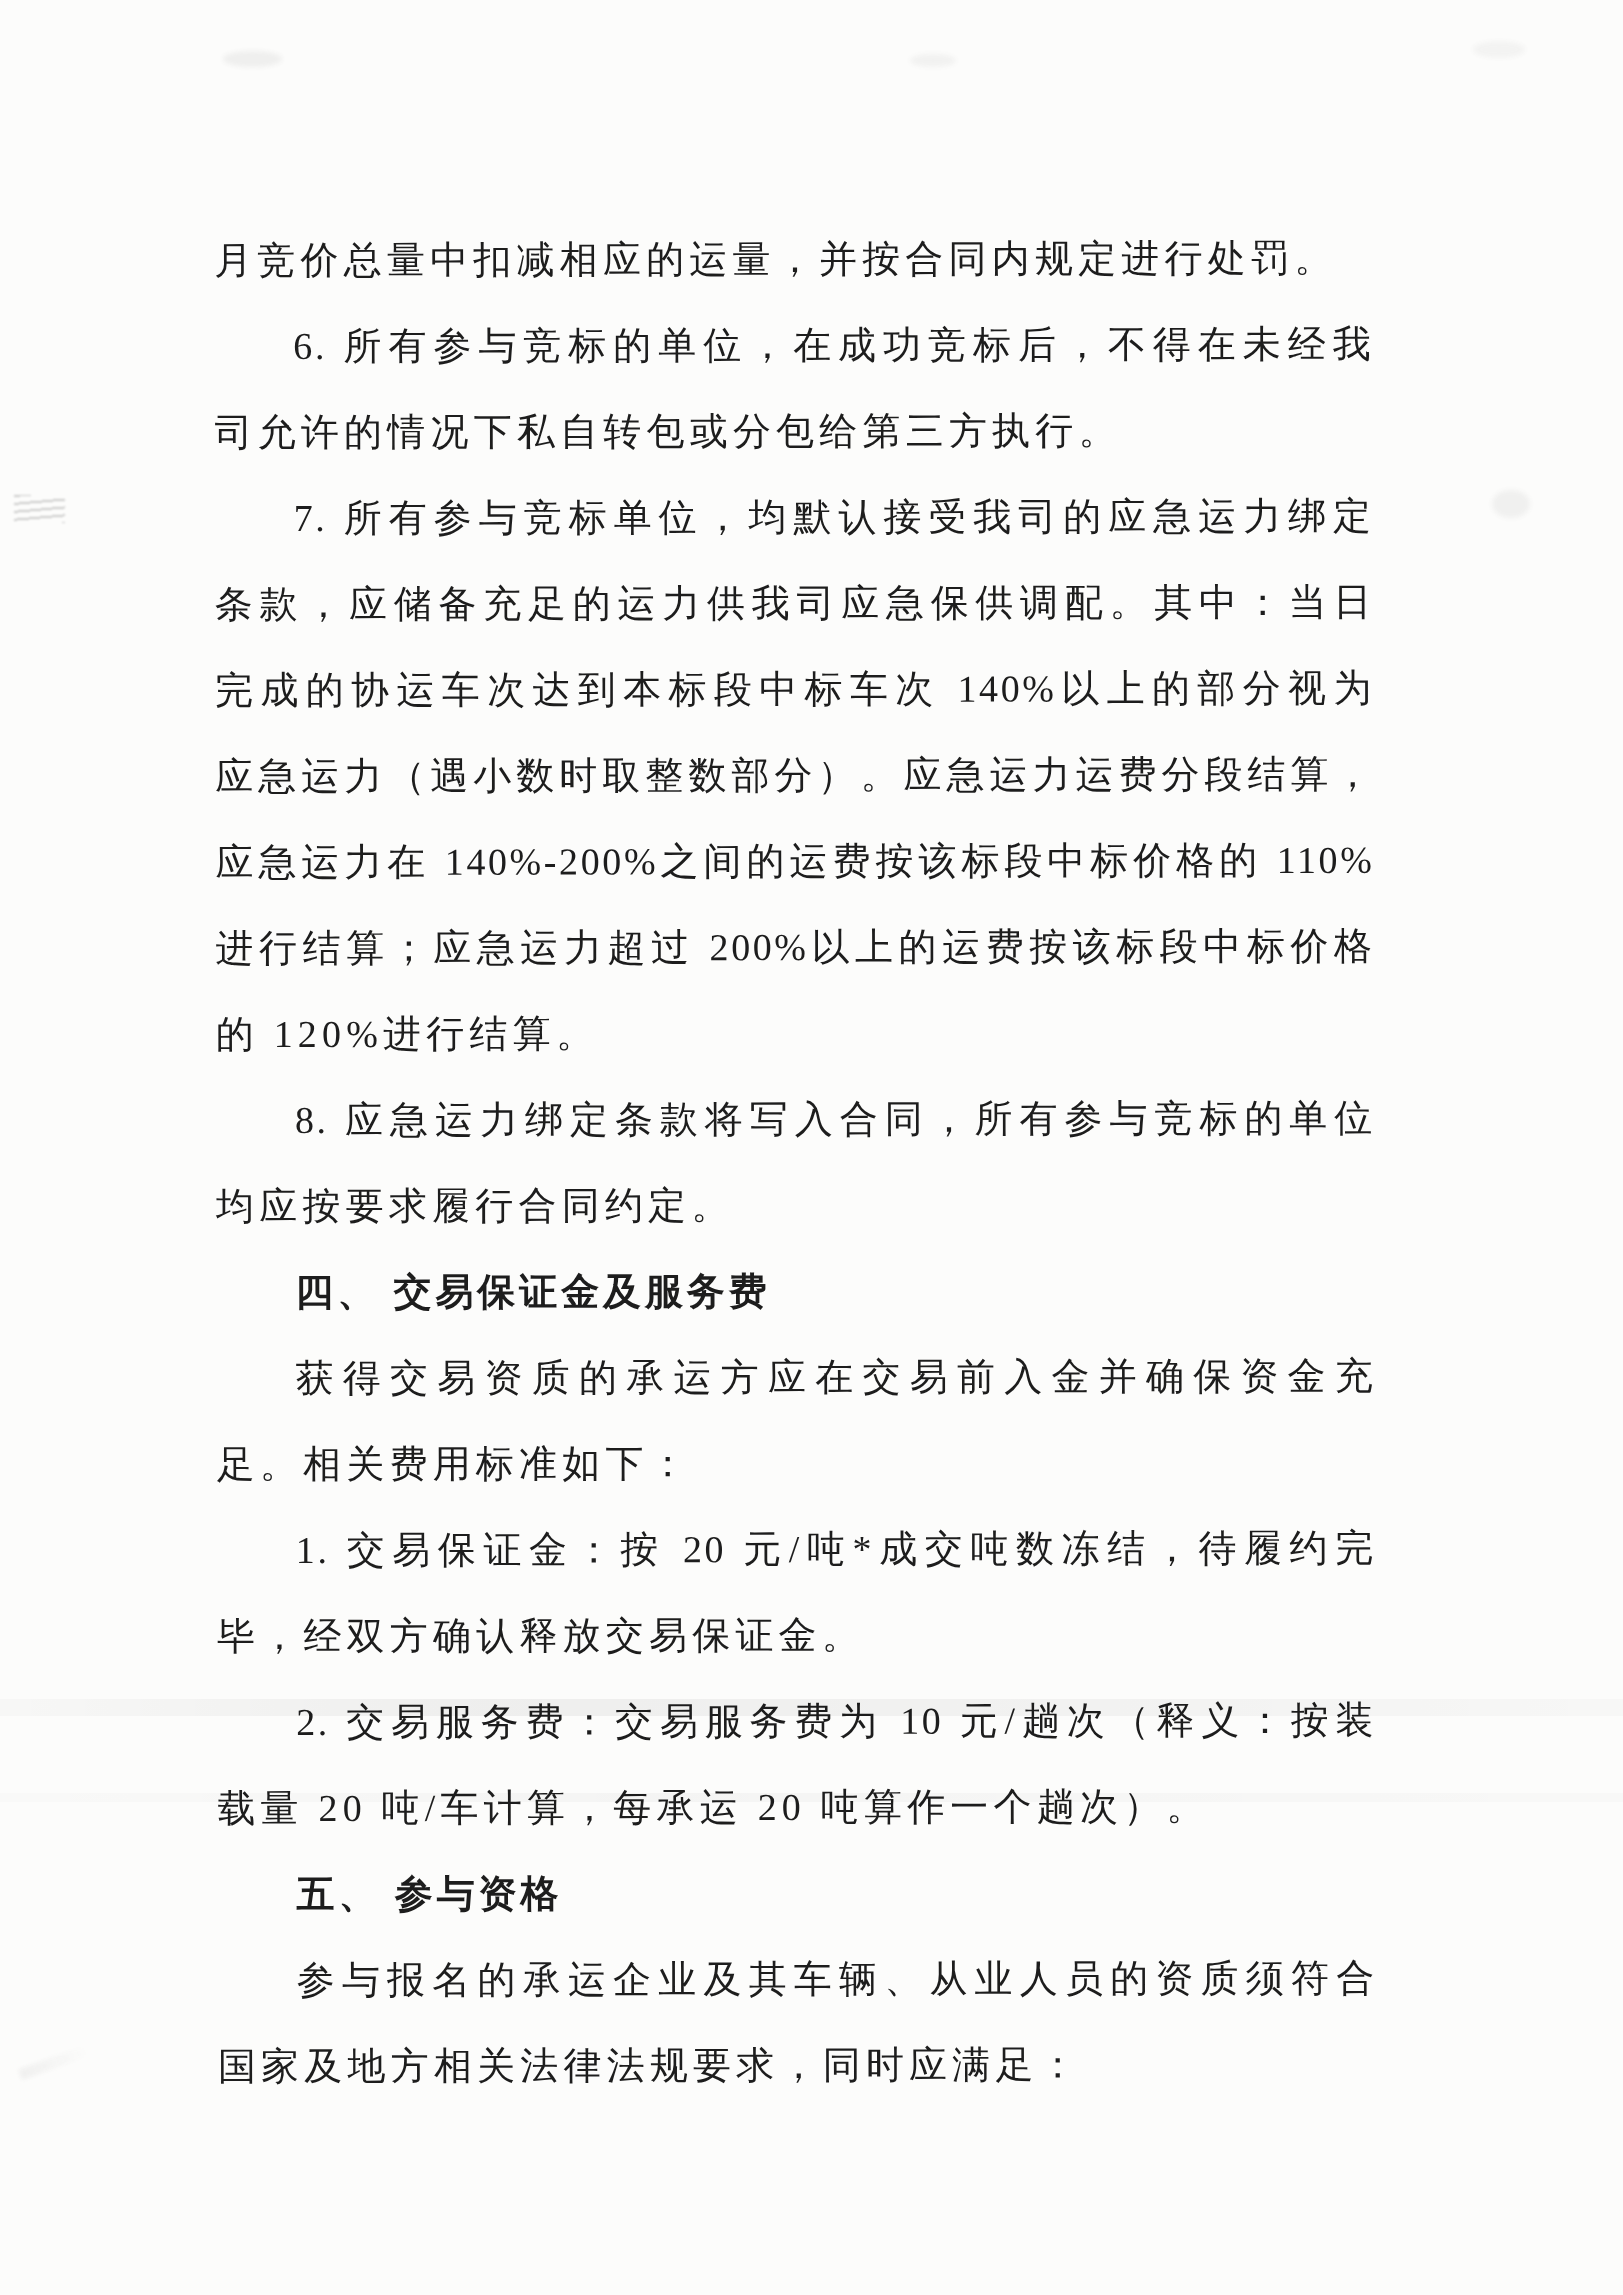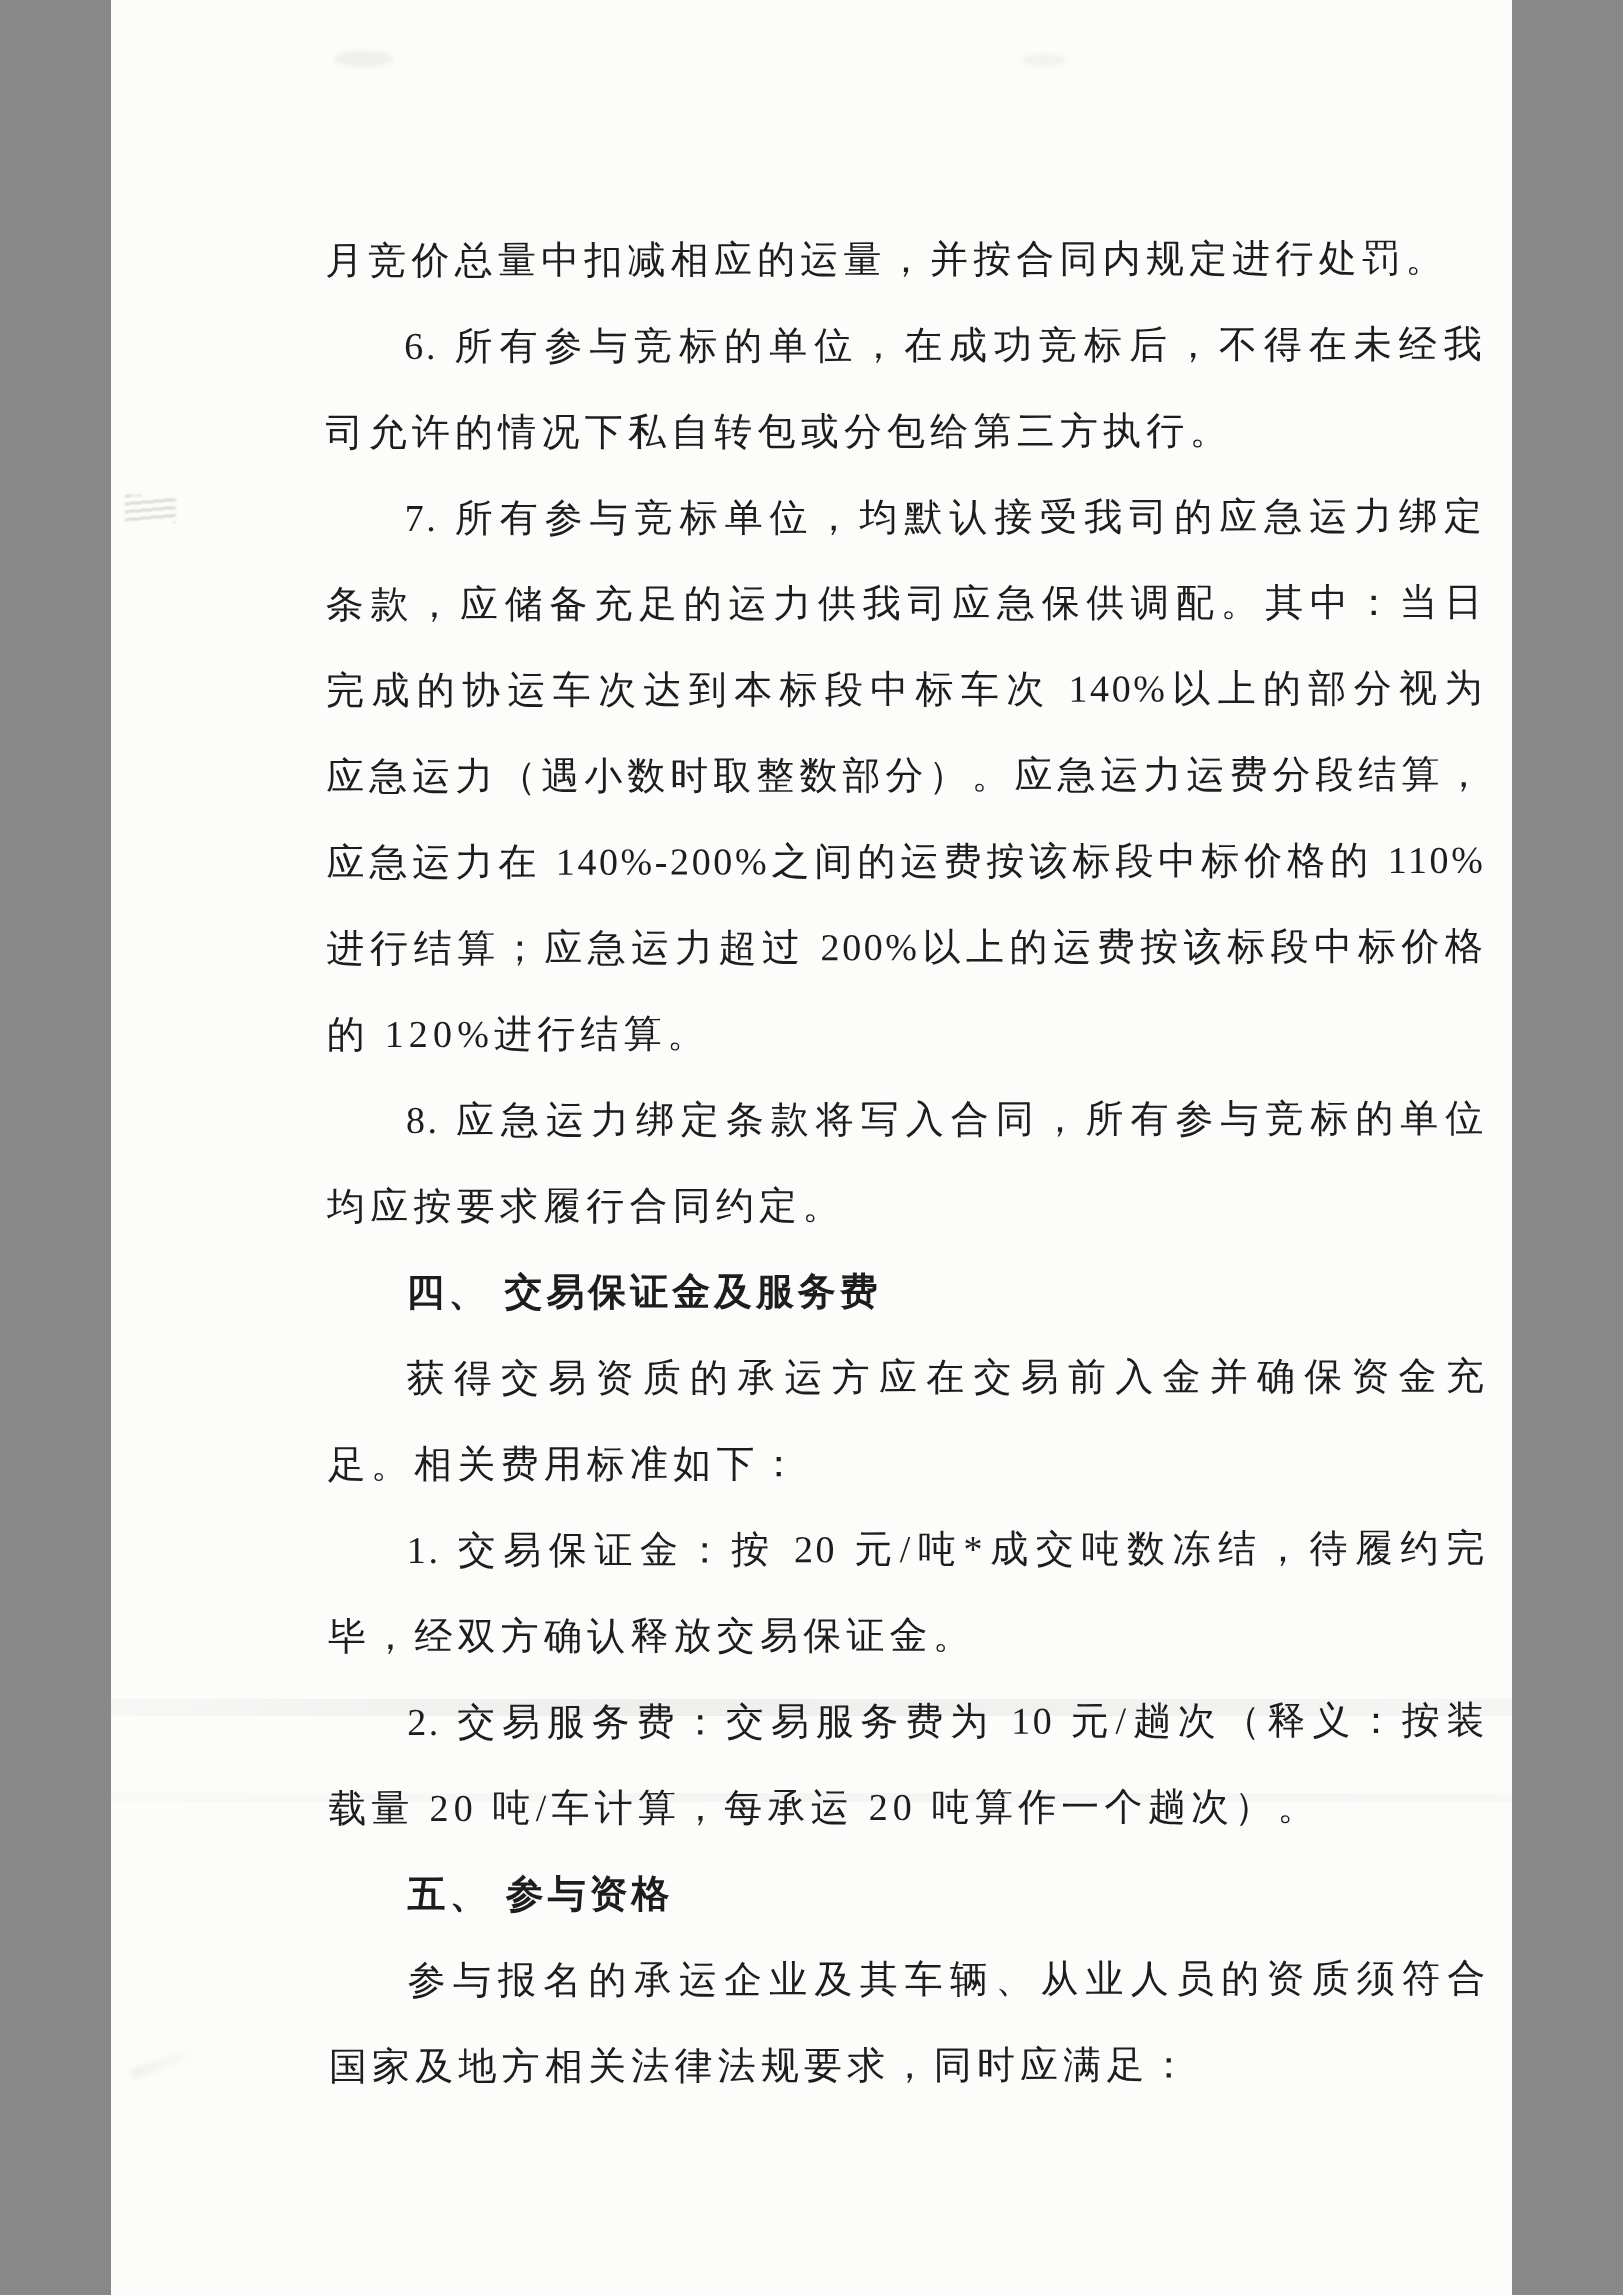--- a/index.html
+++ b/index.html
@@ -1,18 +1,18 @@
 <!DOCTYPE html>
 <html style="font-size:10.5px"><head>
 <meta charset="utf-8">
 <style>
   html, body { margin: 0; padding: 0; background: #888; }
   .page {
     position: relative;
-    width: 1401px;
+    width: 1623px;
     height: 2295px;
     margin: 0 auto;
     background: var(--paper, #fcfcfb);
     overflow: hidden;
     font-family: "Liberation Serif", "DejaVu Serif", serif;
     color: var(--ink, #1d1d1d);
   }
   .content {
     position: absolute;
     left: 216px;

